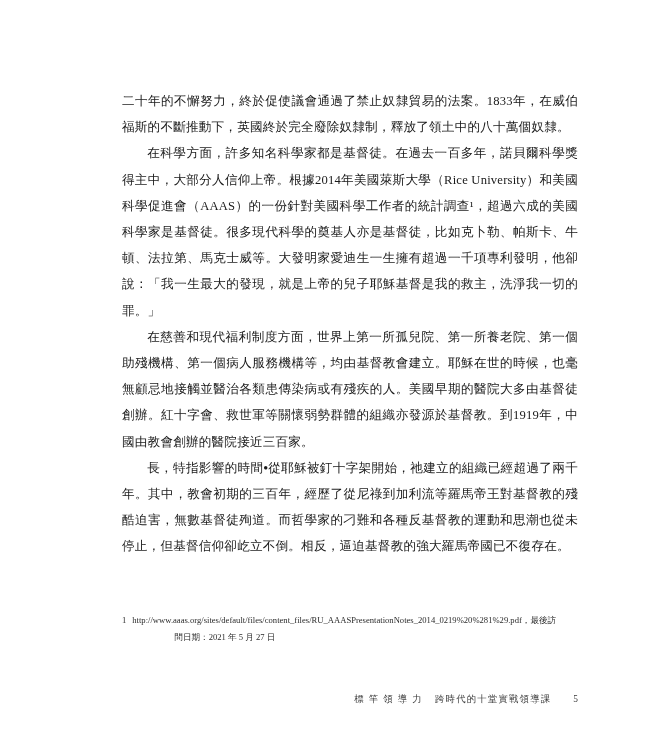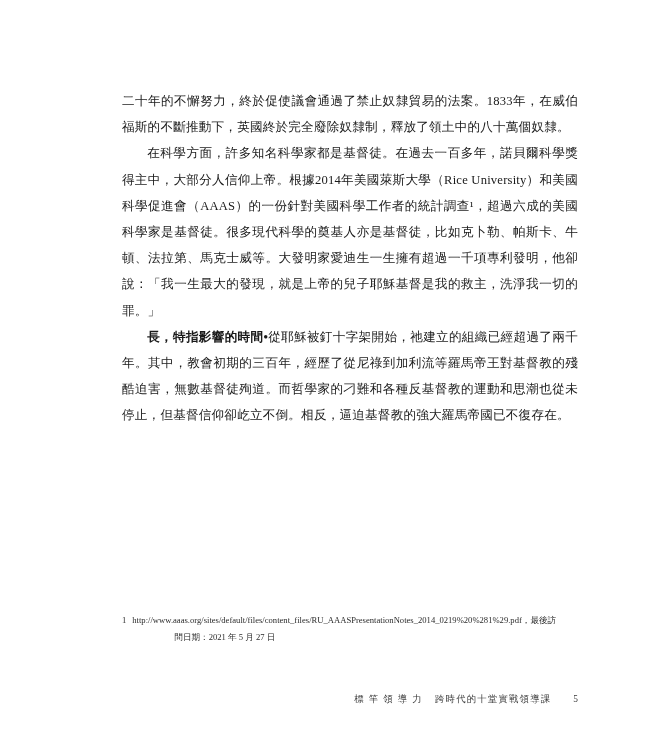--- a/index.html
+++ b/index.html
@@ -29,21 +29,21 @@
     letter-spacing: 0.2px;
   }
   .body-text p {
     margin: 0;
     text-indent: 2em;
   }
   .body-text p.first {
     text-indent: 0;
   }
   .lead-label {
-    font-weight: bold;
+    font-weight: normal;
   }
   .bullet-dot {
     font-weight: bold;
   }
   .footnote-area {
     position: absolute;
     left: 122px;
     right: 72px;
     top: 612px;
   }
@@ -96,20 +96,21 @@
   }
 </style>
 </head>
 <body>
 
 <div class="page">
 
   <div class="body-text">
     <p class="first">二十年的不懈努力，終於促使議會通過了禁止奴隸貿易的法案。1833年，在威伯福斯的不斷推動下，英國終於完全廢除奴隸制，釋放了領土中的八十萬個奴隸。</p>
     <p>在科學方面，許多知名科學家都是基督徒。在過去一百多年，諾貝爾科學獎得主中，大部分人信仰上帝。根據2014年美國萊斯大學（Rice University）和美國科學促進會（AAAS）的一份針對美國科學工作者的統計調查¹，超過六成的美國科學家是基督徒。很多現代科學的奠基人亦是基督徒，比如克卜勒、帕斯卡、牛頓、法拉第、馬克士威等。大發明家愛迪生一生擁有超過一千項專利發明，他卻說：「我一生最大的發現，就是上帝的兒子耶穌基督是我的救主，洗淨我一切的罪。」</p>
+    <p>在慈善和現代福利制度方面，世界上第一所孤兒院、第一所養老院、第一個助殘機構、第一個病人服務機構等，均由基督教會建立。耶穌在世的時候，也毫無顧忌地接觸並醫治各類患傳染病或有殘疾的人。美國早期的醫院大多由基督徒創辦。紅十字會、救世軍等關懷弱勢群體的組織亦發源於基督教。到1919年，中國由教會創辦的醫院接近三百家。</p>
     <p>
       <span class="lead-label">長，特指影響的時間</span><span class="bullet-dot">•</span><span>從耶穌被釘十字架開始，祂建立的組織已經超過了兩千年。其中，教會初期的三百年，經歷了從尼祿到加利流等羅馬帝王對基督教的殘酷迫害，無數基督徒殉道。而哲學家的刁難和各種反基督教的運動和思潮也從未停止，但基督信仰卻屹立不倒。相反，逼迫基督教的強大羅馬帝國已不復存在。</span>
     </p>
   </div>
 
   <div class="footnote-area">
     <div class="footnote">
       <span class="fn-num">1</span>
       <span class="fn-text"><span>http://www.aaas.org/sites/default/files/content_files/RU_AAASPresentationNotes_2014_0219%20%281%29.pdf</span><span>，最後訪</span><br><span class="fn-date">問日期：2021 年 5 月 27 日</span></span>
     </div>

